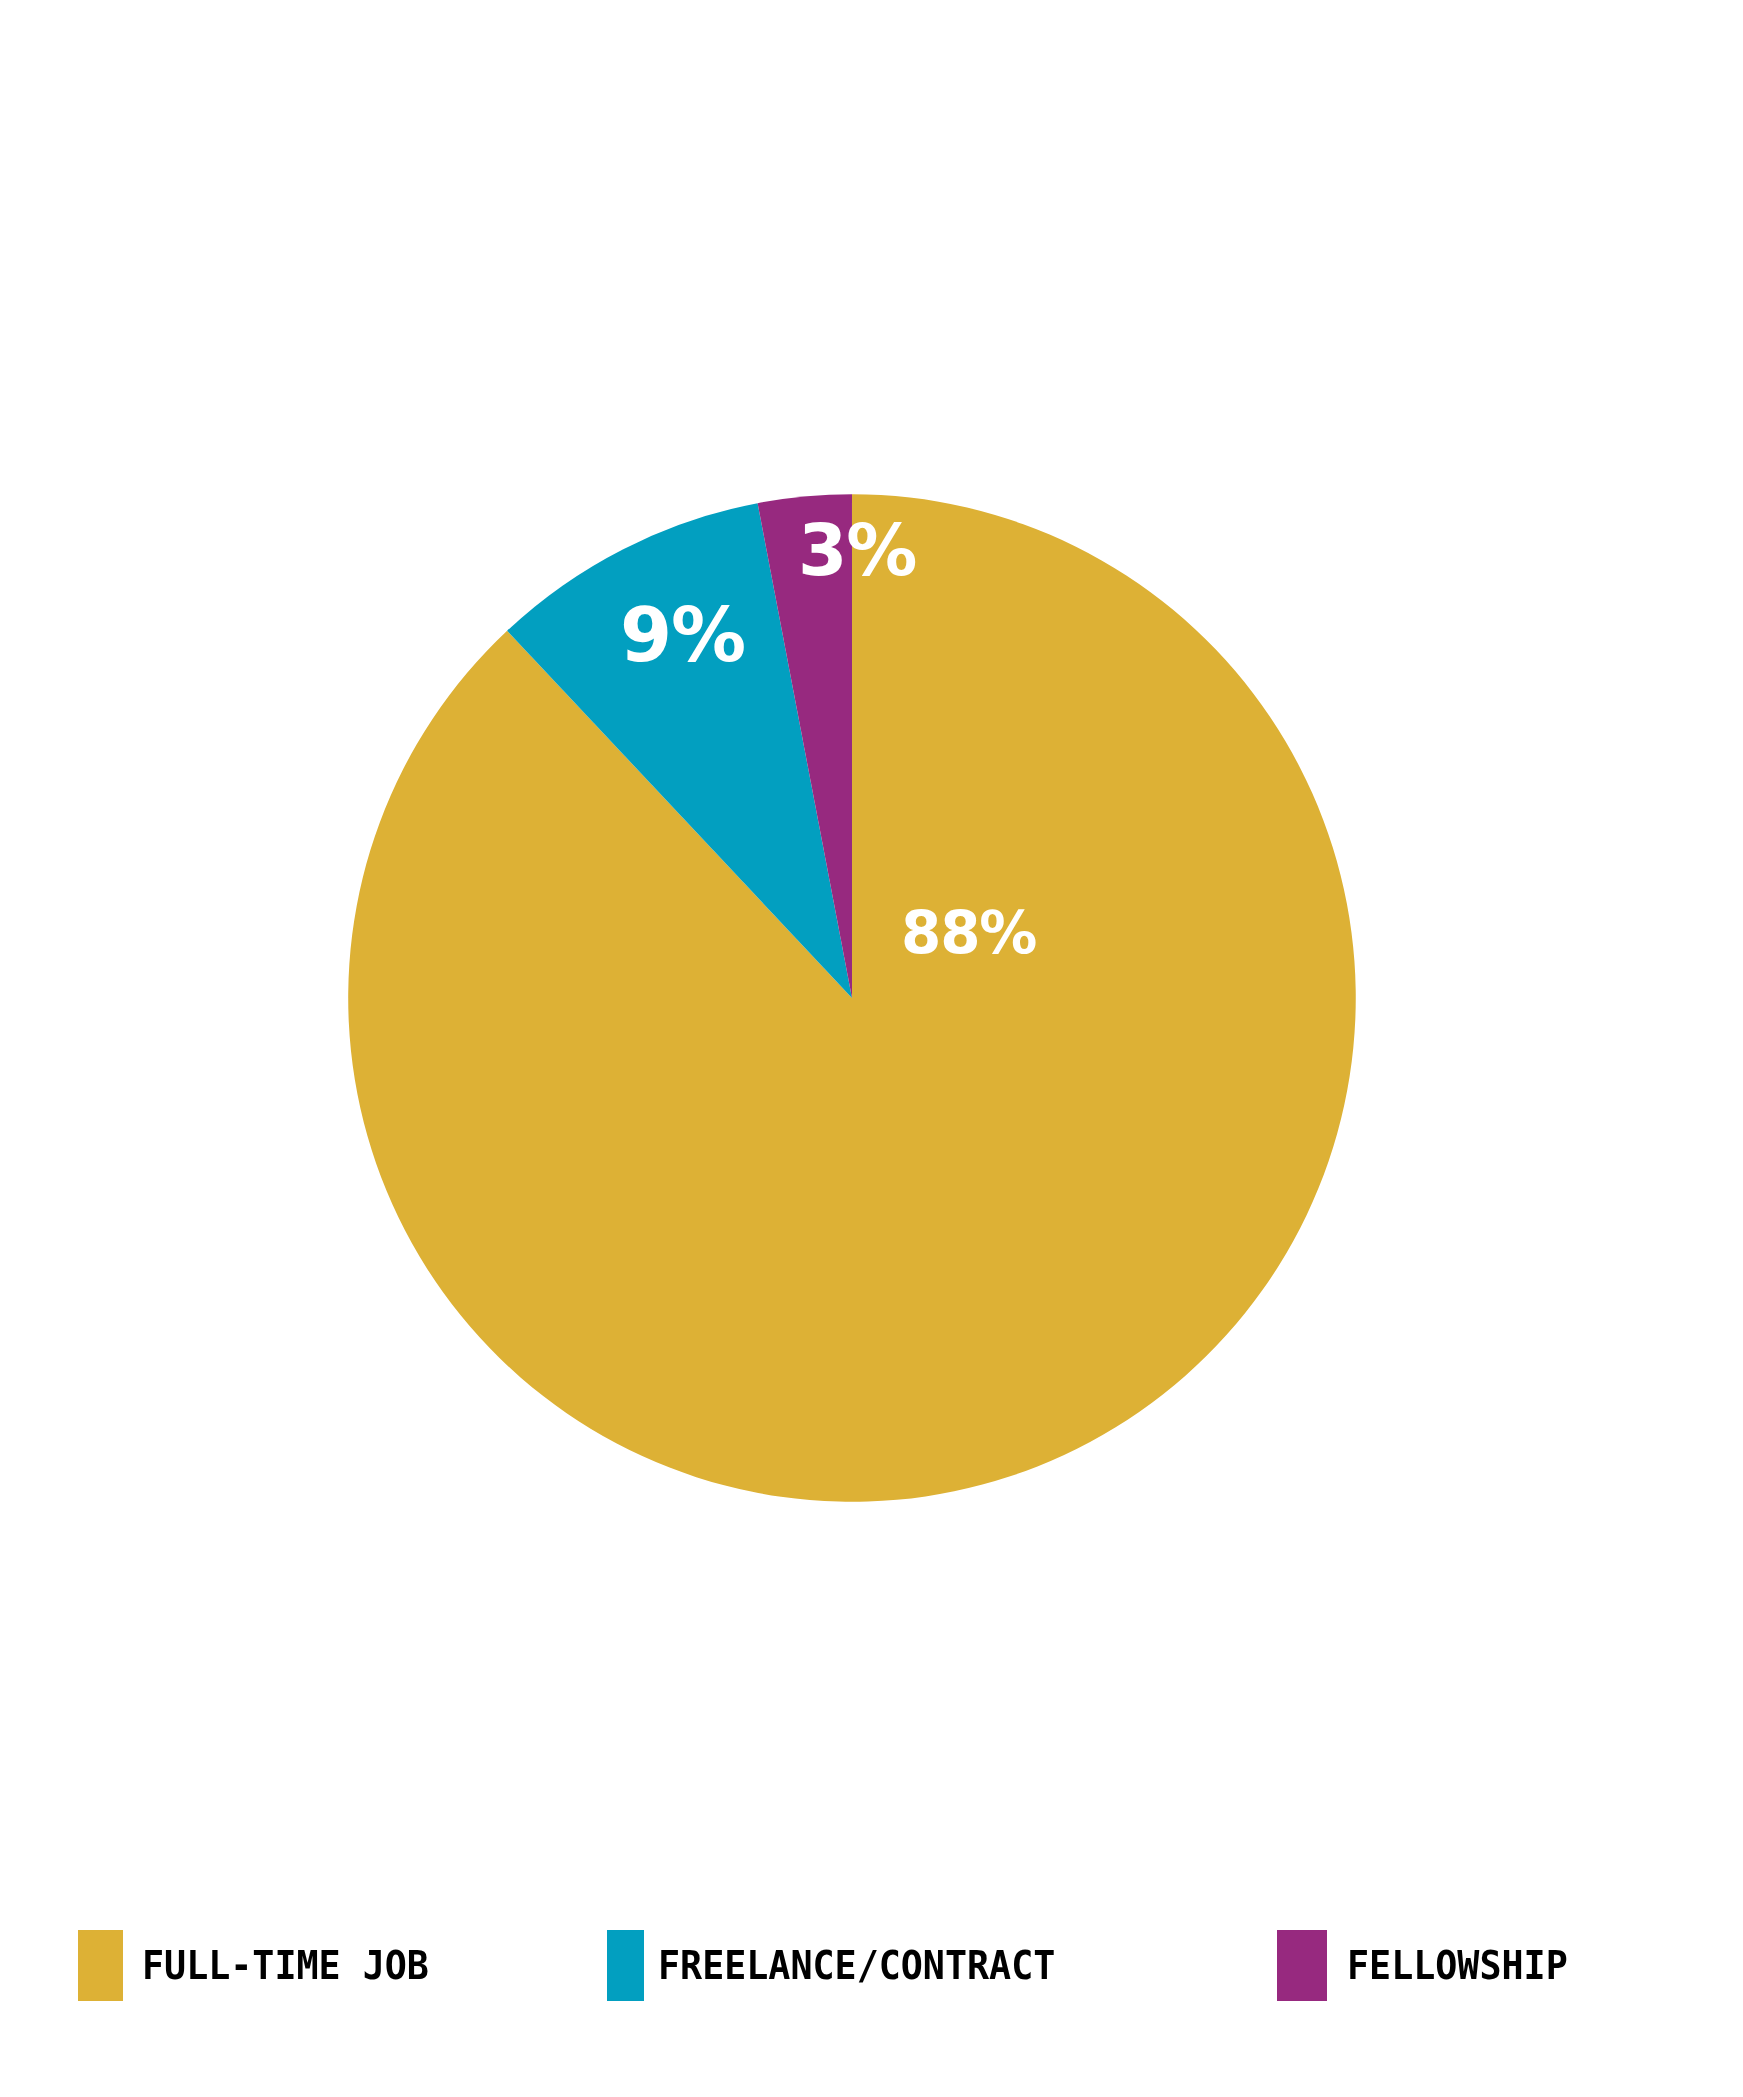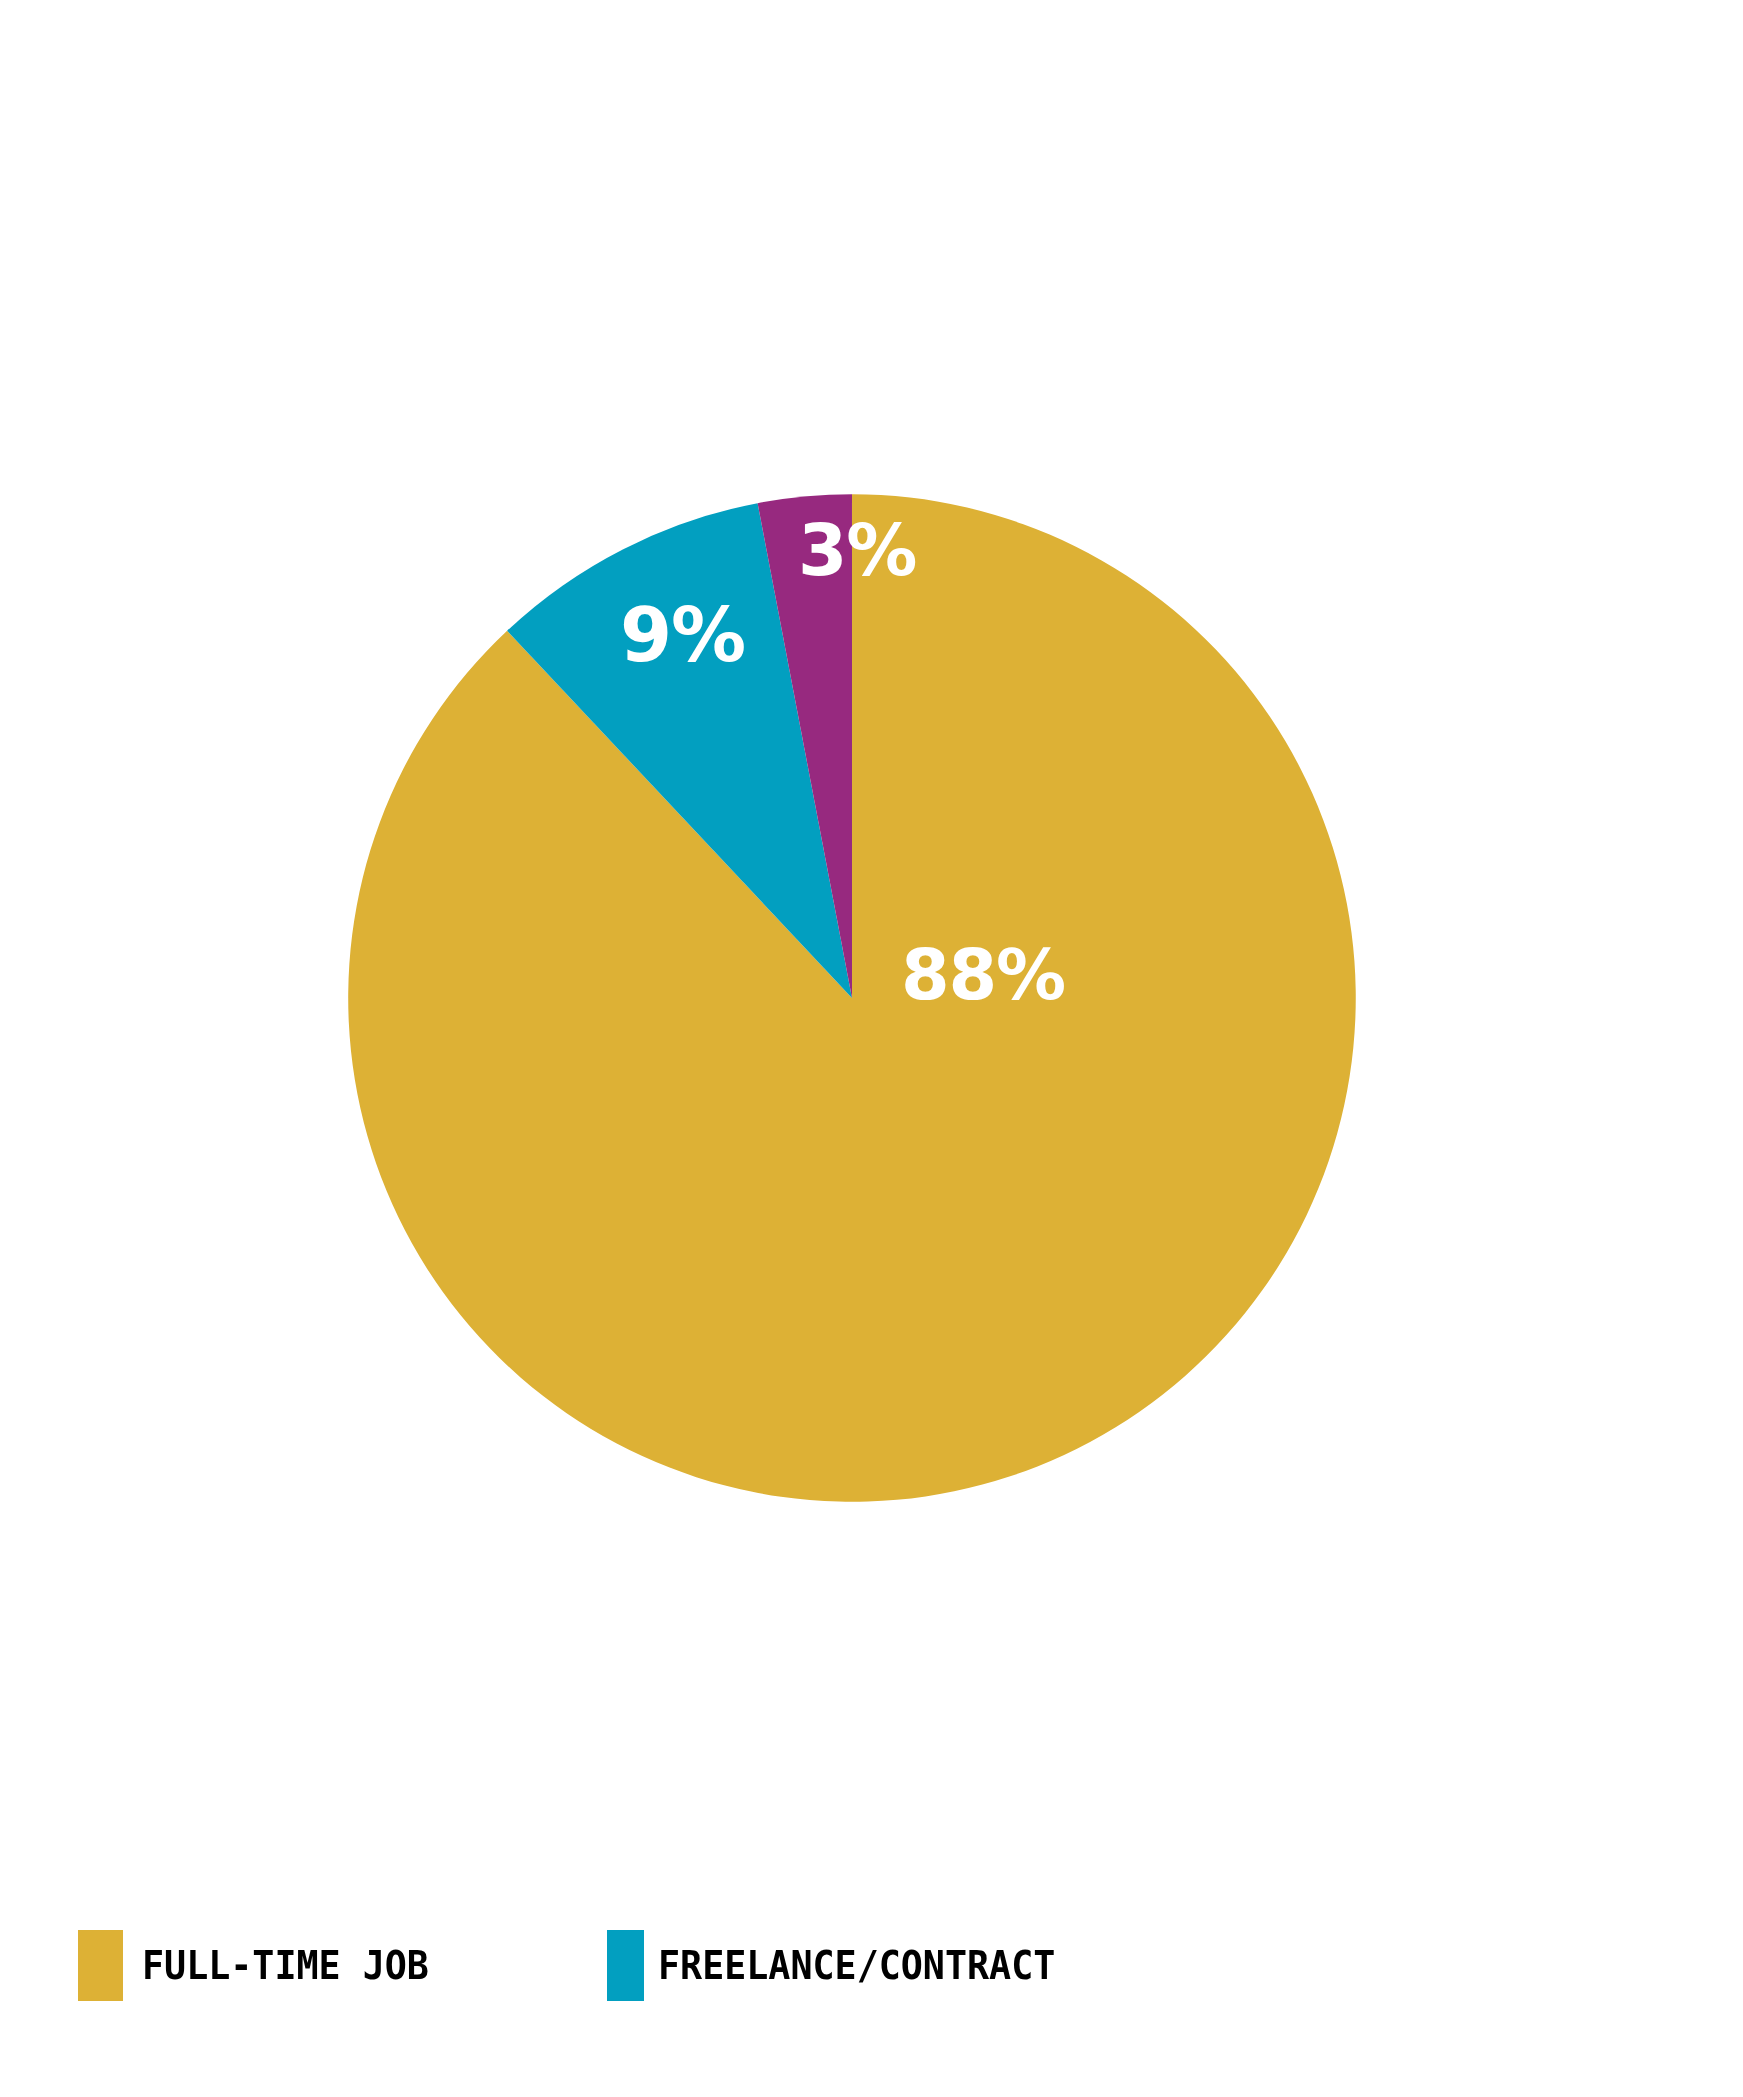--- a/index.html
+++ b/index.html
@@ -72,22 +72,22 @@
   .slice-label {
     position: absolute;
     font-family: "DejaVu Sans", sans-serif;
     font-weight: 700;
     color: #ffffff;
     white-space: nowrap;
     line-height: 1;
   }
   #label-full-time {
     left: 901px;
-    top: 940px;
-    font-size: 70px;
+    top: 904px;
+    font-size: 58px;
     letter-spacing: -1.2px;
   }
   #label-freelance {
     left: 620px;
     top: 598px;
     font-size: 75px;
     letter-spacing: -1.2px;
   }
   #label-fellowship {
     left: 798px;
@@ -165,17 +165,21 @@
     <div class="legend-item" id="legend-item-0">
       <span class="legend-swatch" style="background: rgb(221, 177, 53);"></span>
       <span class="legend-label">FULL-TIME JOB</span>
     </div>
 
     <div class="legend-item" id="legend-item-1">
       <span class="legend-swatch" style="background: rgb(2, 159, 192);"></span>
       <span class="legend-label">FREELANCE/CONTRACT</span>
     </div>
 
+    <div class="legend-item" id="legend-item-2">
+      <span class="legend-swatch" style="background: rgb(151, 41, 127);"></span>
+      <span class="legend-label">FELLOWSHIP</span>
+    </div>
 
   </div>
 
 </div>
 
 
 </body></html>

